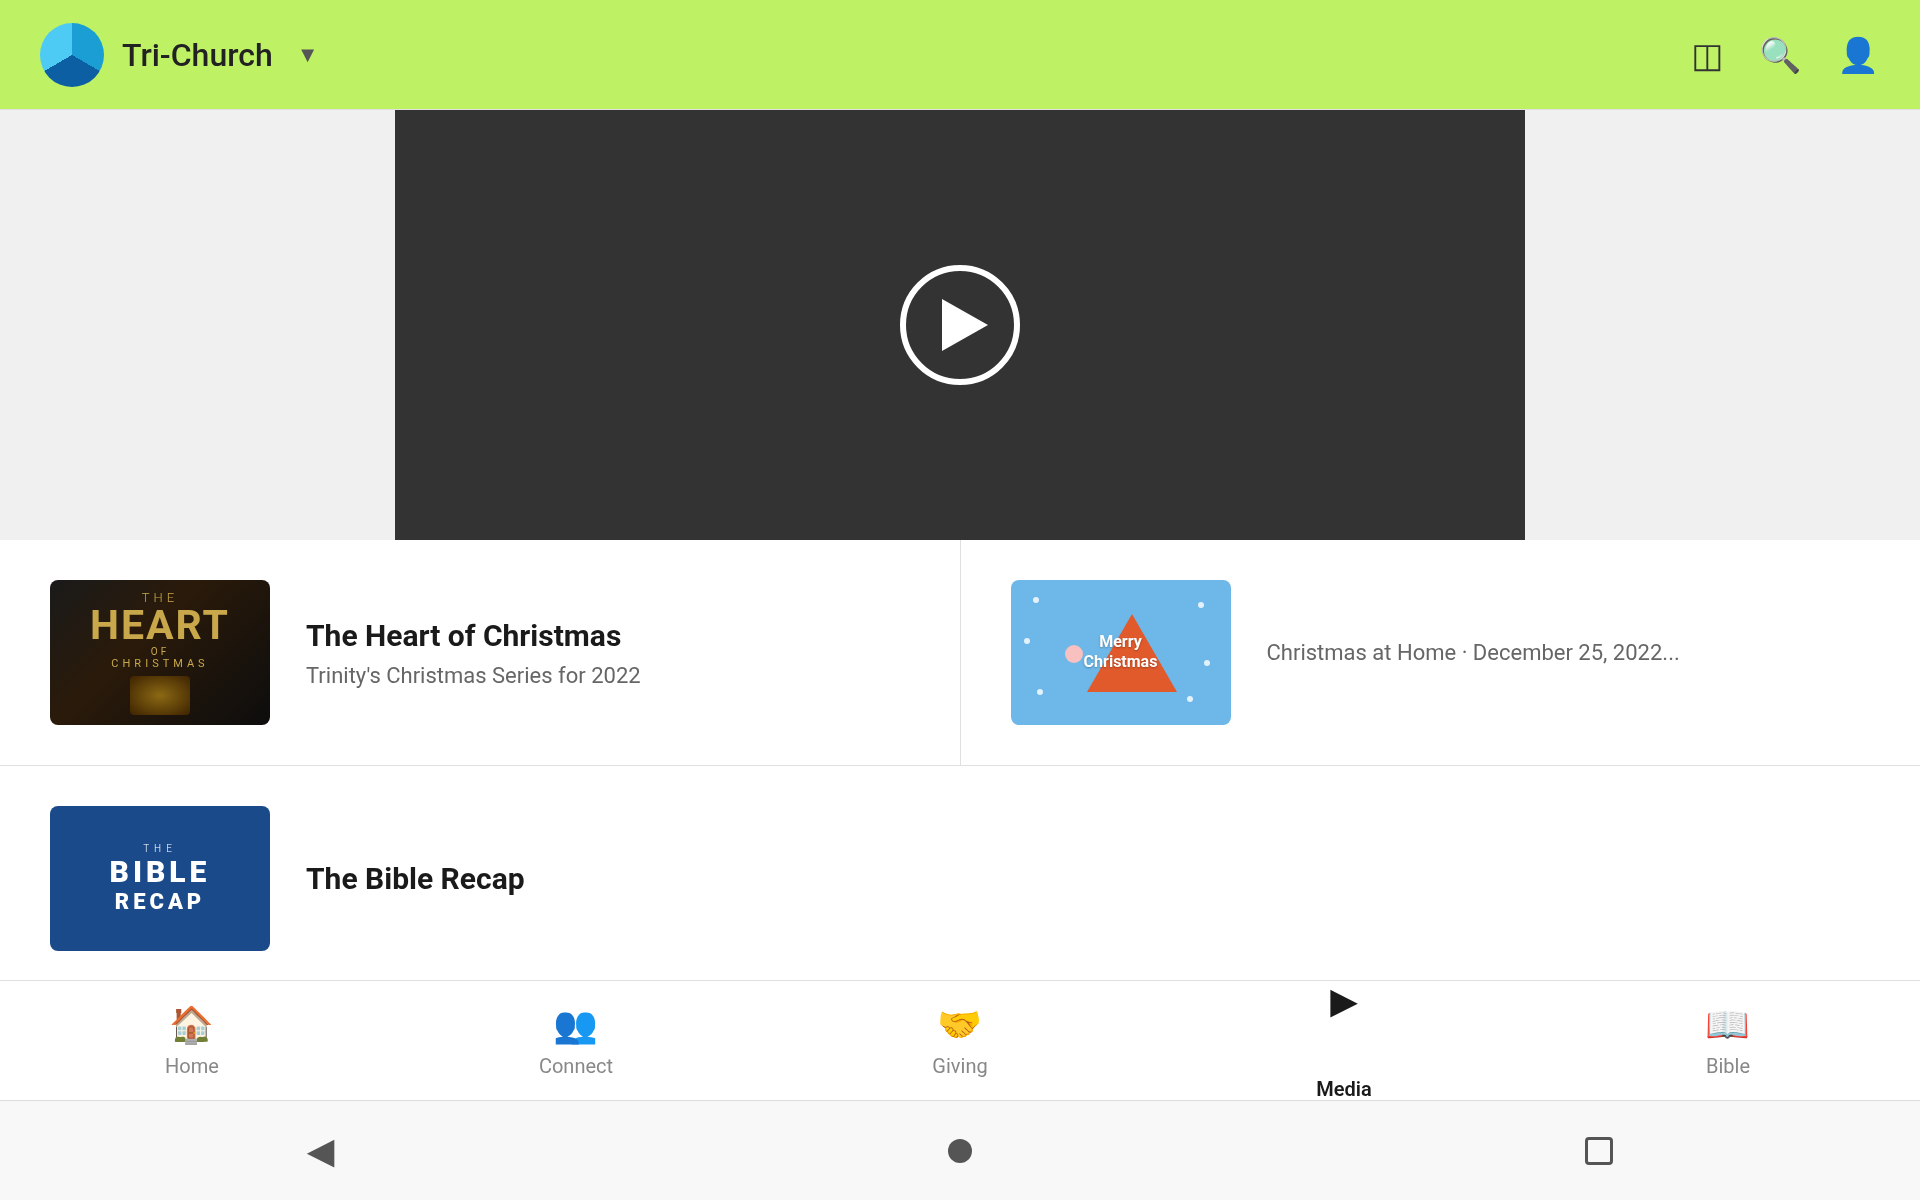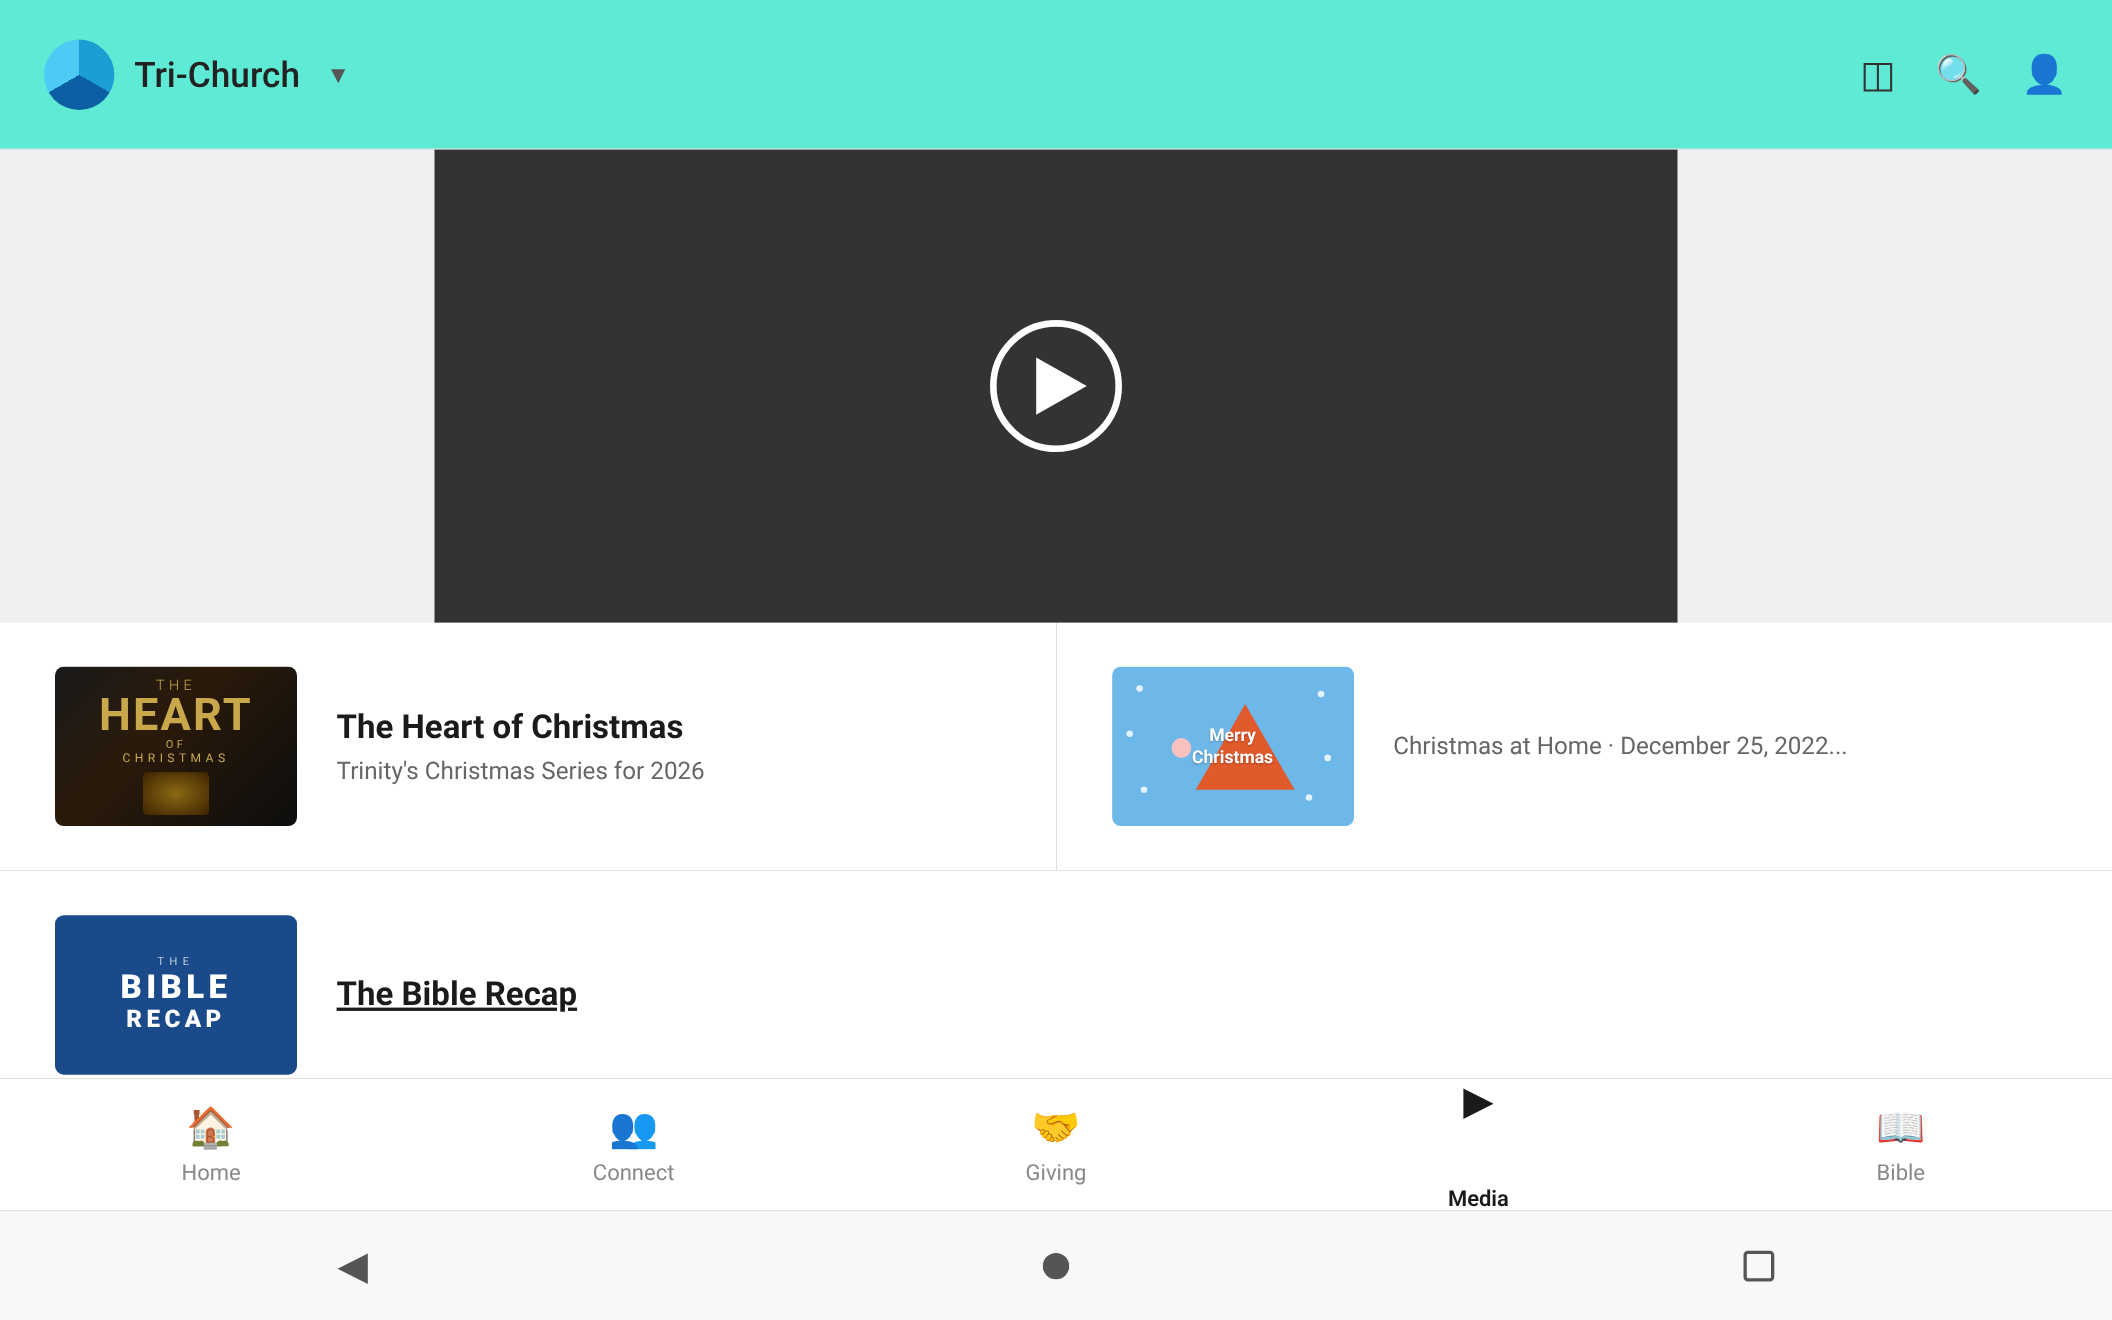--- a/index.html
+++ b/index.html
@@ -10,22 +10,22 @@
       height: 1200px;
       overflow: hidden;
       position: relative;
     }
 
     
     .header {
       display: flex;
       align-items: center;
       justify-content: space-between;
-      background: #5eead4;
-      height: 136px;
+      background: #bef264;
+      height: 110px;
       padding: 0 40px;
       border-bottom: 1px solid #e0e0e0;
     }
     .header-left {
       display: flex;
       align-items: center;
       gap: 18px;
     }
     .logo-circle {
       width: 64px;
@@ -256,21 +256,20 @@
     .bible-thumb-recap {
       color: #ffffff;
       font-size: 22px;
       font-weight: 900;
       letter-spacing: 4px;
     }
     .bible-title {
       font-size: 30px;
       font-weight: 700;
       color: #1a1a1a;
-      text-decoration: underline;
     }
 
     
     .bottom-nav {
       position: fixed;
       bottom: 100px;
       left: 0;
       right: 0;
       height: 120px;
       background: #ffffff;
@@ -372,21 +371,21 @@
       <div class="thumbnail-heart">
         <span class="thumbnail-heart-text-the">THE</span>
         <span class="thumbnail-heart-text-heart">HEART</span>
         <span class="thumbnail-heart-text-of">OF</span>
         <span class="thumbnail-heart-text-christmas">CHRISTMAS</span>
         <div class="thumbnail-heart-image"></div>
       </div>
     </div>
     <div class="card-info">
       <div class="card-title">The Heart of Christmas</div>
-      <div class="card-subtitle">Trinity's Christmas Series for 2026</div>
+      <div class="card-subtitle">Trinity's Christmas Series for 2022</div>
     </div>
   </div>
 
   <div class="card-item">
     <div class="card-thumbnail">
       <div class="thumbnail-christmas">
 
         <div class="christmas-dots">
           <div class="dot" style="top:12%;left:10%"></div>
           <div class="dot" style="top:15%;left:85%"></div>

